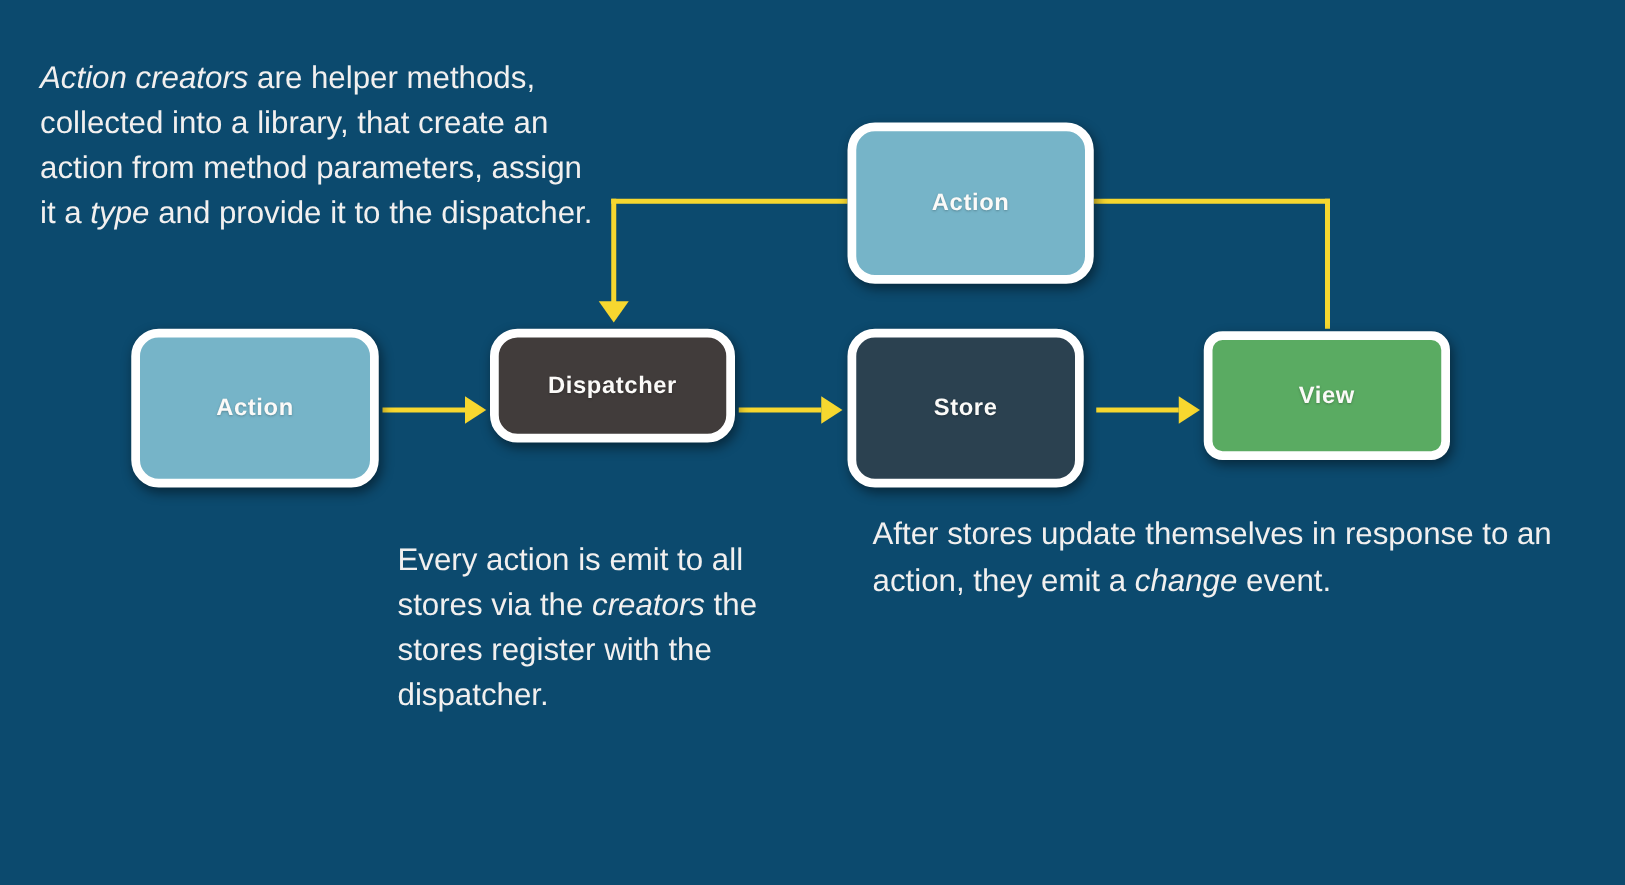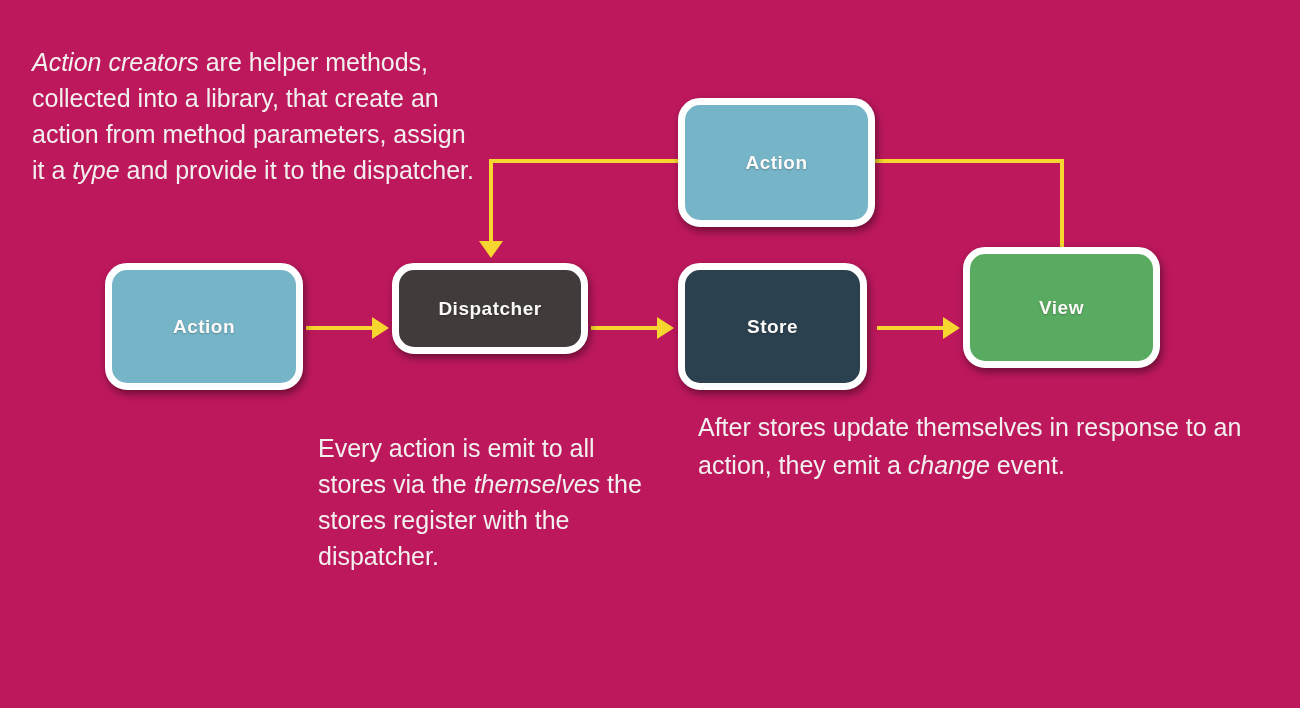--- a/index.html
+++ b/index.html
@@ -1,19 +1,19 @@
 <!DOCTYPE html>
 <html><head>
 <meta charset="utf-8">
 <style>
   html,body{margin:0;padding:0;background:#4E4C4D;}
   .canvas{
     position:relative;
     width:1300px;height:708px;
-    background:#be185d;
+    background:#0c4a6e;
     font-family:"Liberation Sans","DejaVu Sans",sans-serif;
     color:#F2F0EF;
     overflow:hidden;
   }
   
   .node{
     position:absolute;
     box-sizing:border-box;
     border:7px solid #FFFFFF;
     border-radius:22px;
@@ -27,21 +27,21 @@
   }
   .node.blue{background:#76B4C8;}
   .node.charcoal{background:#413C3B;}
   .node.slate{background:#2B4150;}
   .node.green{background:#5AAB62;}
 
   .node-action-top{left:678px;top:98px;width:197px;height:129px;}
   .node-action-left{left:105px;top:263px;width:198px;height:127px;}
   .node-dispatcher{left:392px;top:263px;width:196px;height:91px;}
   .node-store{left:678px;top:263px;width:189px;height:127px;}
-  .node-view{left:963px;top:247px;width:197px;height:121px;}
+  .node-view{left:963px;top:265px;width:197px;height:103px;border-radius:15px;}
 
   
   .edge{position:absolute;background:#F7D72F;}
   .head-right{
     position:absolute;width:0;height:0;
     border-top:11px solid transparent;
     border-bottom:11px solid transparent;
     border-left:17px solid #F7D72F;
   }
   .head-down{
@@ -104,20 +104,20 @@
     <span class="label">Dispatcher</span>
   </div>
   <div class="node slate node-store">
     <span class="label">Store</span>
   </div>
   <div class="node green node-view">
     <span class="label">View</span>
   </div>
 
   <div class="note note-dispatcher">
-    <p><span>Every action is emit to all stores via the </span><em>themselves</em><span> the stores register with the dispatcher.</span></p>
+    <p><span>Every action is emit to all stores via the </span><em>creators</em><span> the stores register with the dispatcher.</span></p>
   </div>
 
   <div class="note note-store">
     <p><span>After stores update themselves in response to an action, they emit a </span><em>change</em><span> event.</span></p>
   </div>
 
 </div>
 
 </body></html>

